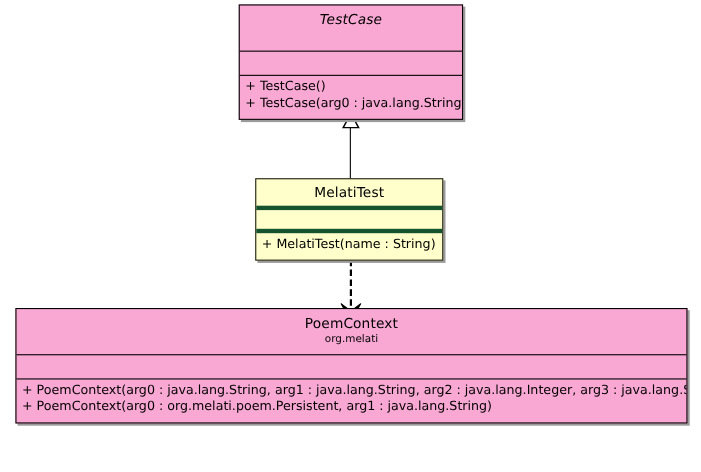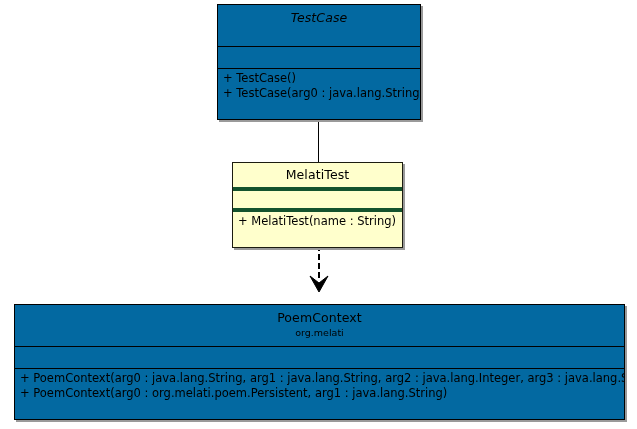--- a/index.html
+++ b/index.html
@@ -23,21 +23,21 @@
     width: 637px;
     height: 429px;
     background: #ffffff;
   }
 
   
   .uml-class {
     position: absolute;
     box-sizing: border-box;
     border: 1px solid #000000;
-    background: #0369a1;
+    background: #f9a8d4;
     box-shadow: 2px 2px 0 0 #9a9a9a;
     z-index: 3;
   }
   .uml-class.highlight {
     background: #ffffcc;
     border-color: #1c1c10;
   }
 
   .compartment {
     box-sizing: border-box;
@@ -69,21 +69,21 @@
     font-size: 9.5px;
     line-height: 13px;
     margin-top: 1px;
   }
 
   .attr-compartment {
     height: 22px;
   }
 
   .member-list {
-    padding: 2px 0 18px 5px;
+    padding: 2px 0 7px 5px;
   }
   .member {
     display: block;
     font-size: 11.5px;
     line-height: 15px;
     white-space: nowrap;
     text-align: left;
   }
 
   
@@ -97,21 +97,21 @@
   #class-melatitest {
     left: 232px;
     top: 162px;
     width: 171px;
   }
   #class-melatitest .name-compartment { height: 24px; padding-top: 4px; text-align: center; }
   #class-melatitest .attr-compartment { height: 21px; }
 
   #class-poemcontext {
     left: 14px;
-    top: 304px;
+    top: 280px;
     width: 611px;
   }
   #class-poemcontext .name-compartment { height: 41px; }
 
   
   .connector {
     position: absolute;
     z-index: 1;
   }
   .conn-line-solid {

